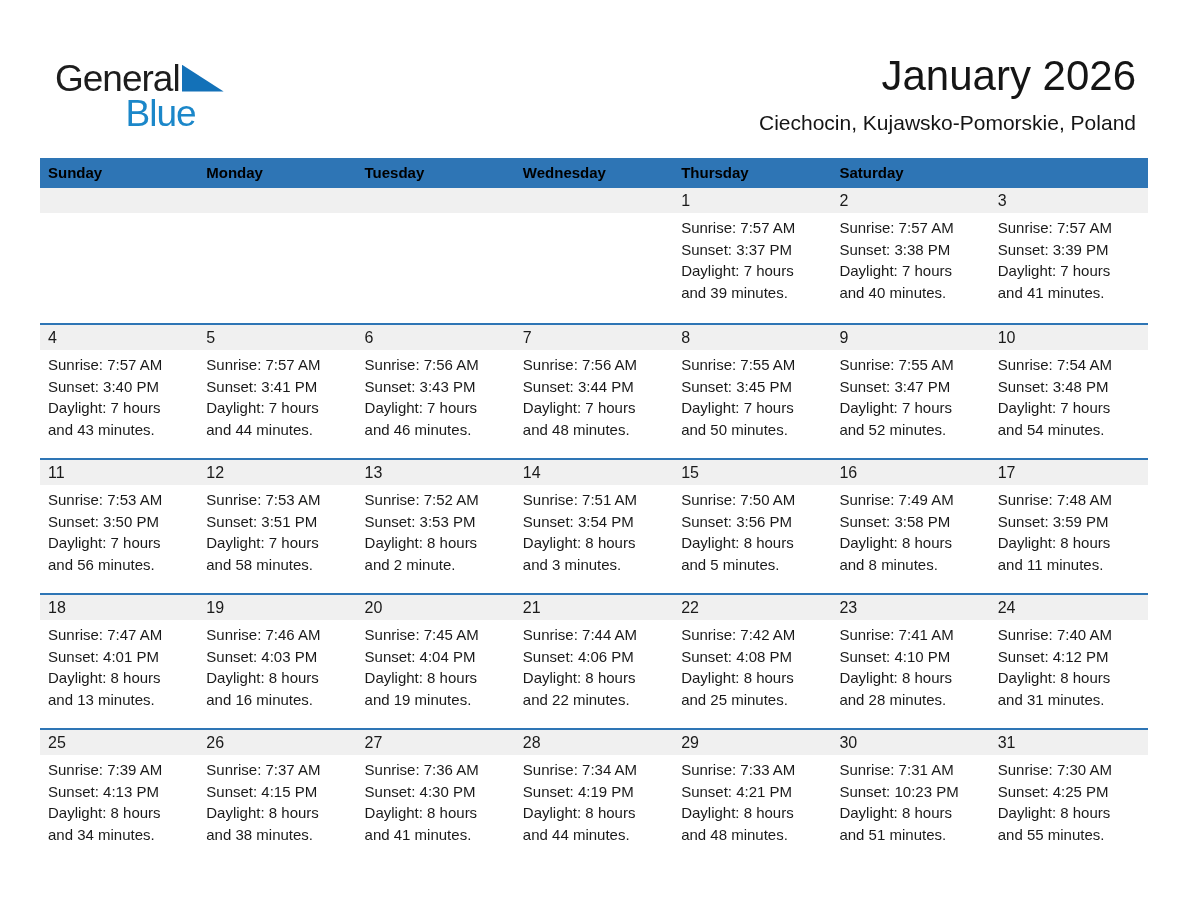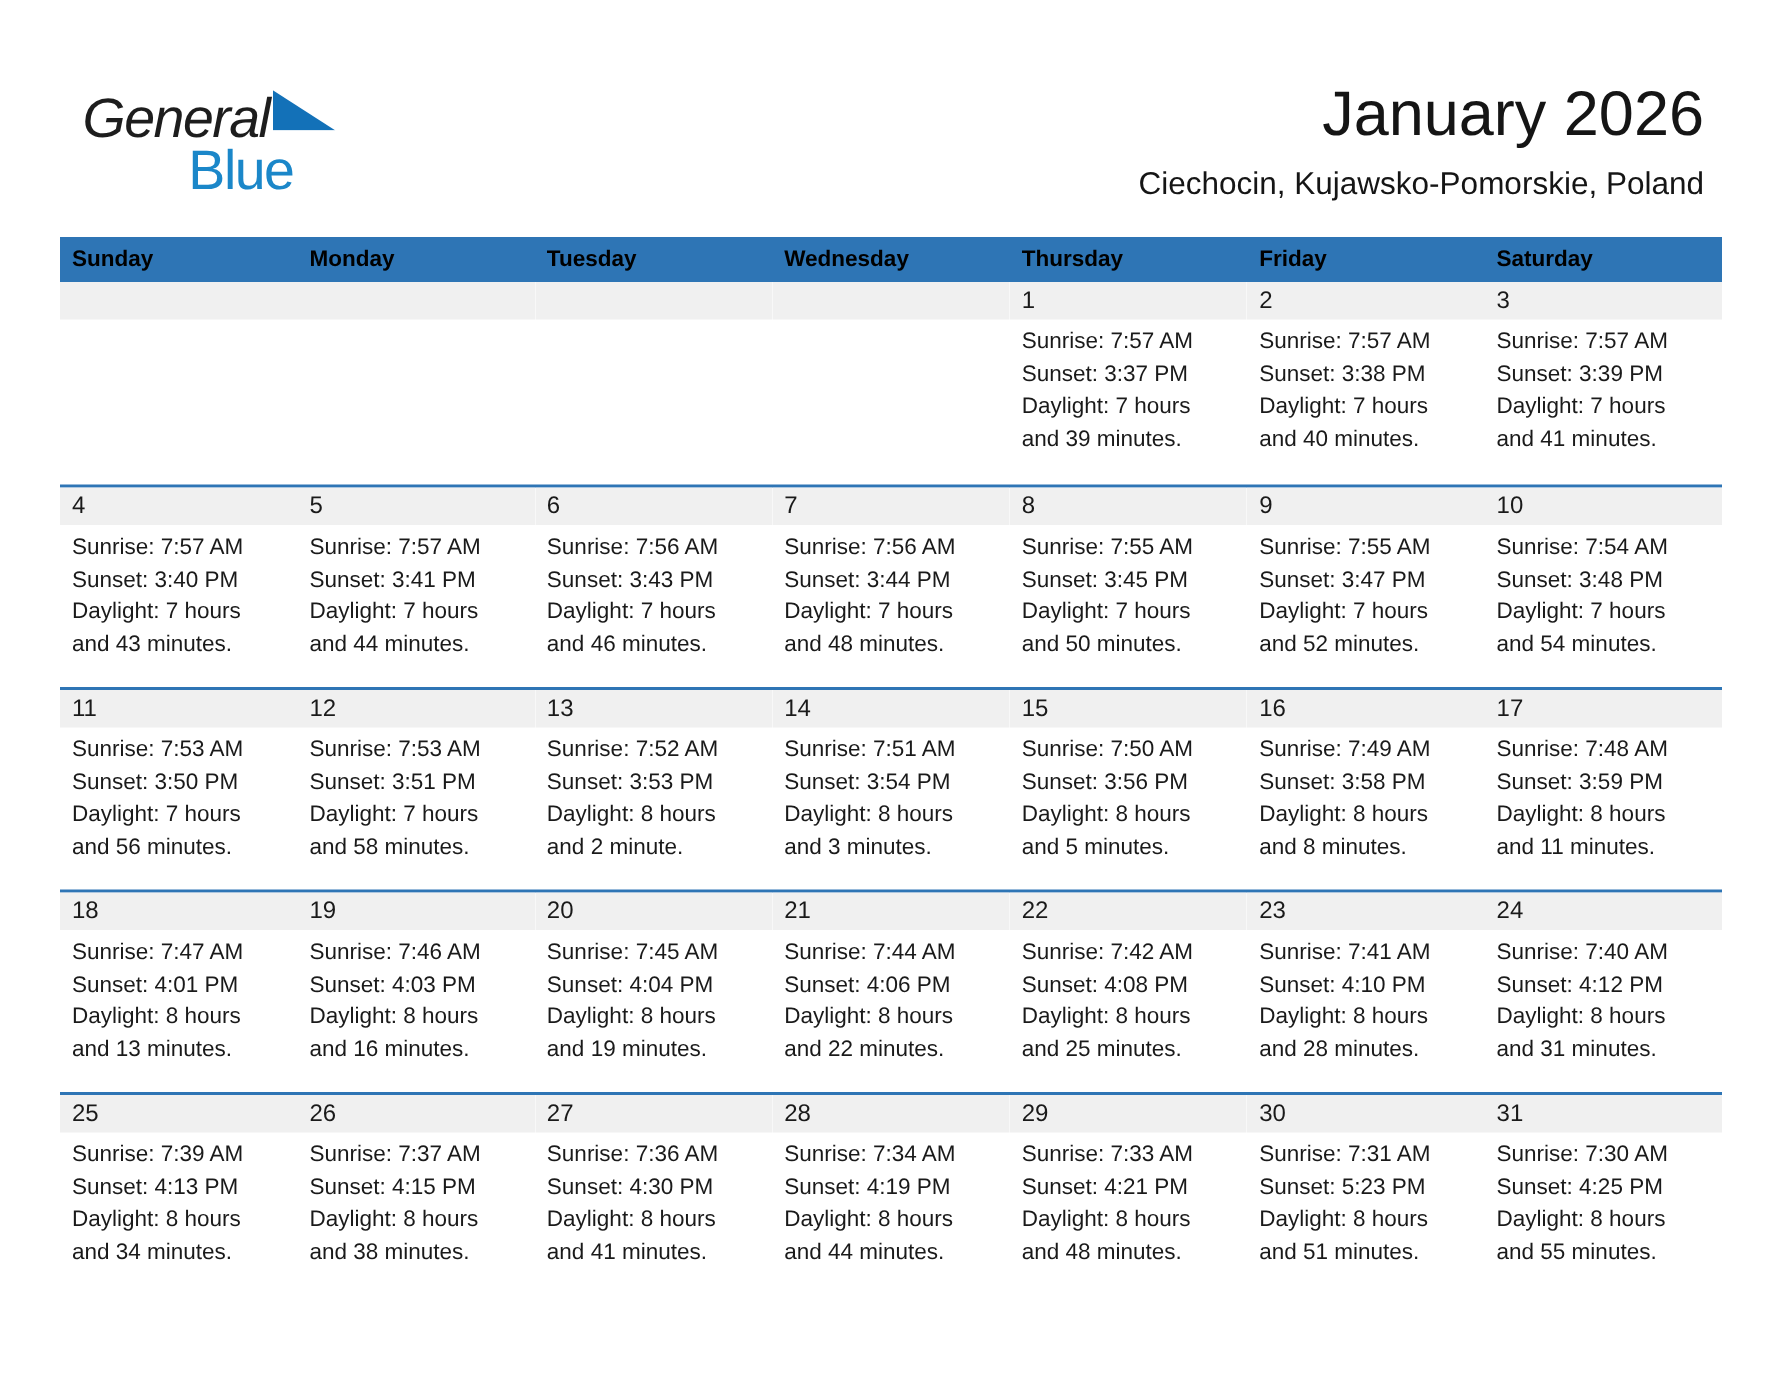--- a/index.html
+++ b/index.html
@@ -25,22 +25,21 @@
     height: 158px;
   }
   .logo {
     position: absolute;
     left: 55px;
     top: 60px;
     line-height: 1;
   }
   .logo-row1 {
     display: flex;
-    align-items: flex-start;
-    font-style: italic;
+    align-items: center;
   }
   .logo-general {
     font-size: 37px;
     letter-spacing: -1px;
     color: #1d1d1d;
   }
   .logo-triangle {
     width: 42px;
     height: 27px;
     margin-left: 2px;
@@ -136,21 +135,20 @@
   </div>
 </div>
 
 <div class="calendar">
   <div class="weekday-row" id="weekday-row">
       <div class="weekday-cell">Sunday</div>
       <div class="weekday-cell">Monday</div>
       <div class="weekday-cell">Tuesday</div>
       <div class="weekday-cell">Wednesday</div>
       <div class="weekday-cell">Thursday</div>
-      <div class="weekday-cell">Friday</div>
       <div class="weekday-cell">Saturday</div>
     </div>
   <div id="weeks-container">
       <div class="week-row">
         <div class="day-cell">
           <div class="day-band"></div>
         </div>
         <div class="day-cell">
           <div class="day-band"></div>
         </div>
@@ -426,21 +424,21 @@
             <div>Sunrise: 7:33 AM</div>
             <div>Sunset: 4:21 PM</div>
             <div>Daylight: 8 hours</div>
             <div>and 48 minutes.</div>
           </div>
         </div>
         <div class="day-cell">
           <div class="day-band">30</div>
           <div class="day-lines">
             <div>Sunrise: 7:31 AM</div>
-            <div>Sunset: 5:23 PM</div>
+            <div>Sunset: 10:23 PM</div>
             <div>Daylight: 8 hours</div>
             <div>and 51 minutes.</div>
           </div>
         </div>
         <div class="day-cell">
           <div class="day-band">31</div>
           <div class="day-lines">
             <div>Sunrise: 7:30 AM</div>
             <div>Sunset: 4:25 PM</div>
             <div>Daylight: 8 hours</div>

